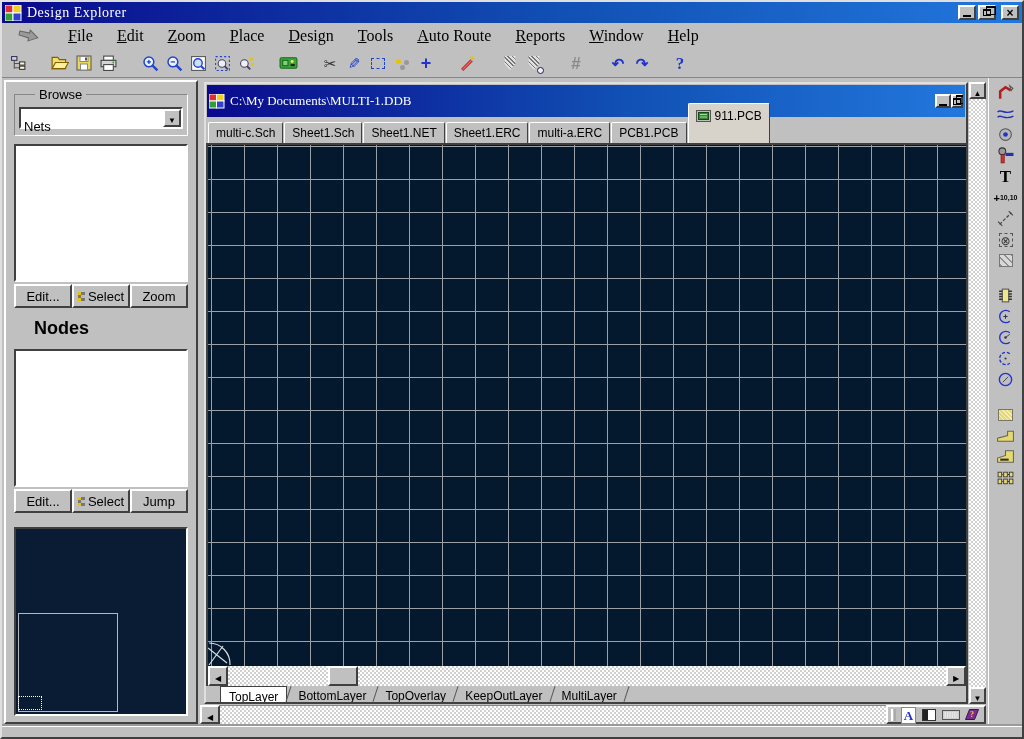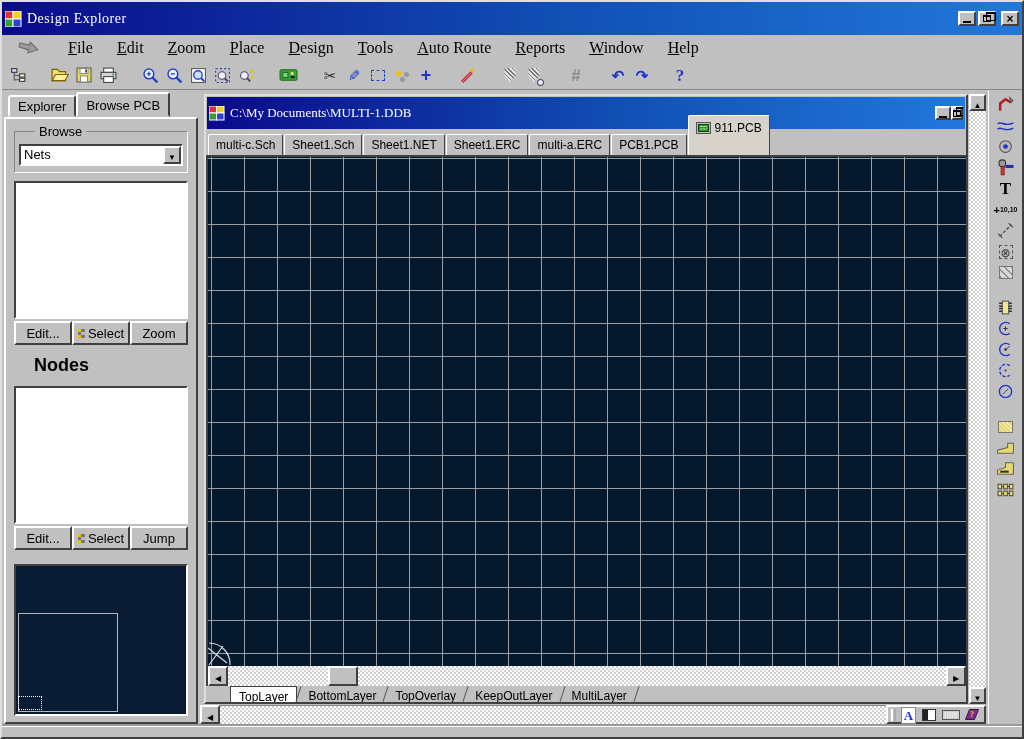--- a/index.html
+++ b/index.html
@@ -1,20 +1,20 @@
 <!DOCTYPE html>
 <html><head>
 <meta charset="utf-8">
 <style>
   * { margin:0; padding:0; box-sizing:border-box; }
   html,body { width:1024px; height:739px; background:#c0c0c0; font-family:"Liberation Sans",sans-serif; overflow:hidden; }
   .app { width:1024px; height:739px; background:#c0c0c0; border:2px solid; border-color:#dfdfdf #404040 #404040 #dfdfdf; display:flex; flex-direction:column; }
 
   
-  .titlebar { height:33px; background:linear-gradient(90deg,#0a0a8c 0%,#1150b4 55%,#2277dd 100%); display:flex; align-items:center; padding:0 3px; flex:0 0 auto; }
+  .titlebar { height:21px; background:linear-gradient(90deg,#0a0a8c 0%,#1150b4 55%,#2277dd 100%); display:flex; align-items:center; padding:0 3px; flex:0 0 auto; }
   .app-icon { width:17px; height:16px; margin-right:5px; }
   .titlebar .title { color:#fff; font-family:"Liberation Serif",serif; font-size:14px; letter-spacing:.5px; flex:1; }
   .winbtns { display:flex; gap:2px; }
   .wbtn { width:18px; height:15px; background:#c0c0c0; border:2px solid; border-color:#fff #404040 #404040 #fff; display:flex; align-items:center; justify-content:center; position:relative; }
   .wbtn.close { margin-left:3px; }
   .glyph-min { width:8px; height:2px; background:#000; margin-top:7px; }
   .glyph-restore { width:8px; height:7px; border:1px solid #000; border-top:2px solid #000; background:#c0c0c0; position:relative; }
   .glyph-restore::before { content:""; position:absolute; left:2px; top:-5px; width:8px; height:6px; border:1px solid #000; border-top:2px solid #000; }
   .glyph-close { font-size:12px; font-weight:bold; line-height:10px; }
 
@@ -45,21 +45,21 @@
 
   
   .sidebar { width:196px; flex:0 0 auto; display:flex; flex-direction:column; padding:2px 0 2px 2px; }
   .side-tabs { display:flex; align-items:flex-end; height:25px; padding-left:4px; }
   .stab { background:#c0c0c0; border:2px solid; border-color:#fff #404040 transparent #fff; border-radius:3px 3px 0 0; font-size:13px; padding:2px 8px 3px; height:22px; }
   .stab.active { height:25px; z-index:2; padding-top:4px; }
   .side-panel { flex:1; border:2px solid; border-color:#fff #404040 #404040 #fff; padding:6px 8px; display:flex; flex-direction:column; min-height:0; }
   .groupbox { border:1px solid; border-color:#868686 #fff #fff #868686; position:relative; margin-top:6px; padding:12px 4px 6px; }
   .groupbox .glabel { position:absolute; top:-8px; left:20px; background:#c0c0c0; padding:0 4px; font-size:13px; }
   .combo { display:flex; height:22px; border:2px solid; border-color:#404040 #fff #fff #404040; background:#fff; }
-  .combo .cval { flex:1; font-size:13px; padding:1px 3px; }
+  .combo .cval { flex:1; font-size:13px; padding:10px 3px; }
   .combo .cbtn { width:18px; background:#c0c0c0; border:2px solid; border-color:#fff #404040 #404040 #fff; display:flex; align-items:center; justify-content:center; }
   .arr::before { font-size:8px; line-height:8px; color:#000; }
   .arr-dn::before { content:"▼"; }
   .arr-up::before { content:"▲"; }
   .arr-lf::before { content:"◀"; }
   .listbox { background:#fff; border:2px solid; border-color:#404040 #fff #fff #404040; height:138px; margin-top:8px; }
   .btnrow { display:flex; margin-top:2px; }
   .btn { flex:1; height:24px; background:#c0c0c0; border:2px solid; border-color:#fff #404040 #404040 #fff; font-size:13px; display:flex; align-items:center; justify-content:center; overflow:hidden; white-space:nowrap; }
   .selicon { width:7px; height:9px; margin-right:3px; flex:0 0 auto; background:
      linear-gradient(90deg,#e8c400 50%,#777 50%) 0 0/7px 3px no-repeat,
@@ -82,21 +82,21 @@
   .doc-tabs { height:25px; display:flex; align-items:flex-end; padding-left:2px; gap:1px; flex:0 0 auto; }
   .dtab { background:#c0c0c0; border:1px solid #404040; border-bottom:none; border-top:1px solid #fff; border-left:1px solid #fff; border-radius:2px 2px 0 0; font-size:12px; height:21px; padding:3px 7px 0; white-space:nowrap; color:#000; }
   .dtab.active { background:#d7d3cb; height:40px; padding-top:5px; display:flex; align-items:flex-start; gap:4px; }
   .pcb-tab-icon { width:15px; height:12px; margin-top:1px; }
   .canvas { flex:1; position:relative; border-top:2px solid #404040; border-left:2px solid #404040; background-color:#04182e; background-image:linear-gradient(to right,#9aa0a6 1px,transparent 1px),linear-gradient(to bottom,#9aa0a6 1px,transparent 1px); background-size:33px 33px; background-position:3px 1px; overflow:hidden; }
   .origin-marker { position:absolute; left:0; bottom:0; }
   .hscroll { height:20px; display:flex; align-items:stretch; flex:0 0 auto; border-left:2px solid #404040; }
   .sbtn { width:20px; background:#c0c0c0; border:2px solid; border-color:#fff #404040 #404040 #fff; display:flex; align-items:center; justify-content:center; flex:0 0 auto; }
   .strack { flex:1; background:#d8d8d8; background-image:repeating-conic-gradient(#ffffff 0% 25%,#d0d0d0 0% 50%); background-size:4px 4px; position:relative; }
   .sthumb { position:absolute; left:100px; top:0; width:30px; height:100%; background:#c0c0c0; border:2px solid; border-color:#fff #404040 #404040 #fff; }
-  .layer-tabs { height:16px; overflow:hidden; display:flex; align-items:stretch; padding-left:24px; flex:0 0 auto;border-radius:7px; }
+  .layer-tabs { height:16px; overflow:hidden; display:flex; align-items:stretch; padding-left:14px; flex:0 0 auto;border-radius:7px; }
   .ltab { font-size:12px; line-height:21px; padding:0 8px; color:#000; position:relative; }
   .ltab.active { background:#fff; border:1px solid #404040; border-bottom:none; }
   .ldiv { width:1px; background:#555; transform:rotate(18deg); margin:0 1px; }
 
   .app-vscroll { position:absolute; right:2px; top:4px; bottom:22px; width:17px; display:flex; flex-direction:column; }
   .app-vscroll .sbtn { width:100%; height:17px; }
   .app-vscroll .strack { flex:1; }
 
   .bottom-strip { position:absolute; left:2px; right:2px; bottom:2px; height:19px; display:flex; align-items:stretch; }
   .bottom-strip .strack { border-top:1px solid #868686; }
@@ -289,24 +289,20 @@
       </div>
     <div class="sep"></div>
     <div class="tbtn">
         <span class="gi i-help"></span>
       </div>
   </div>
 
   <div class="main">
 
     <div class="sidebar">
-      <div class="side-tabs">
-        <div class="stab">Explorer</div>
-        <div class="stab active">Browse PCB</div>
-      </div>
       <div class="side-panel">
         <div class="groupbox">
           <span class="glabel">Browse</span>
           <div class="combo">
             <span class="cval">Nets</span>
             <span class="cbtn">
                 <span class="arr arr-dn"></span>
               </span>
           </div>
         </div>

